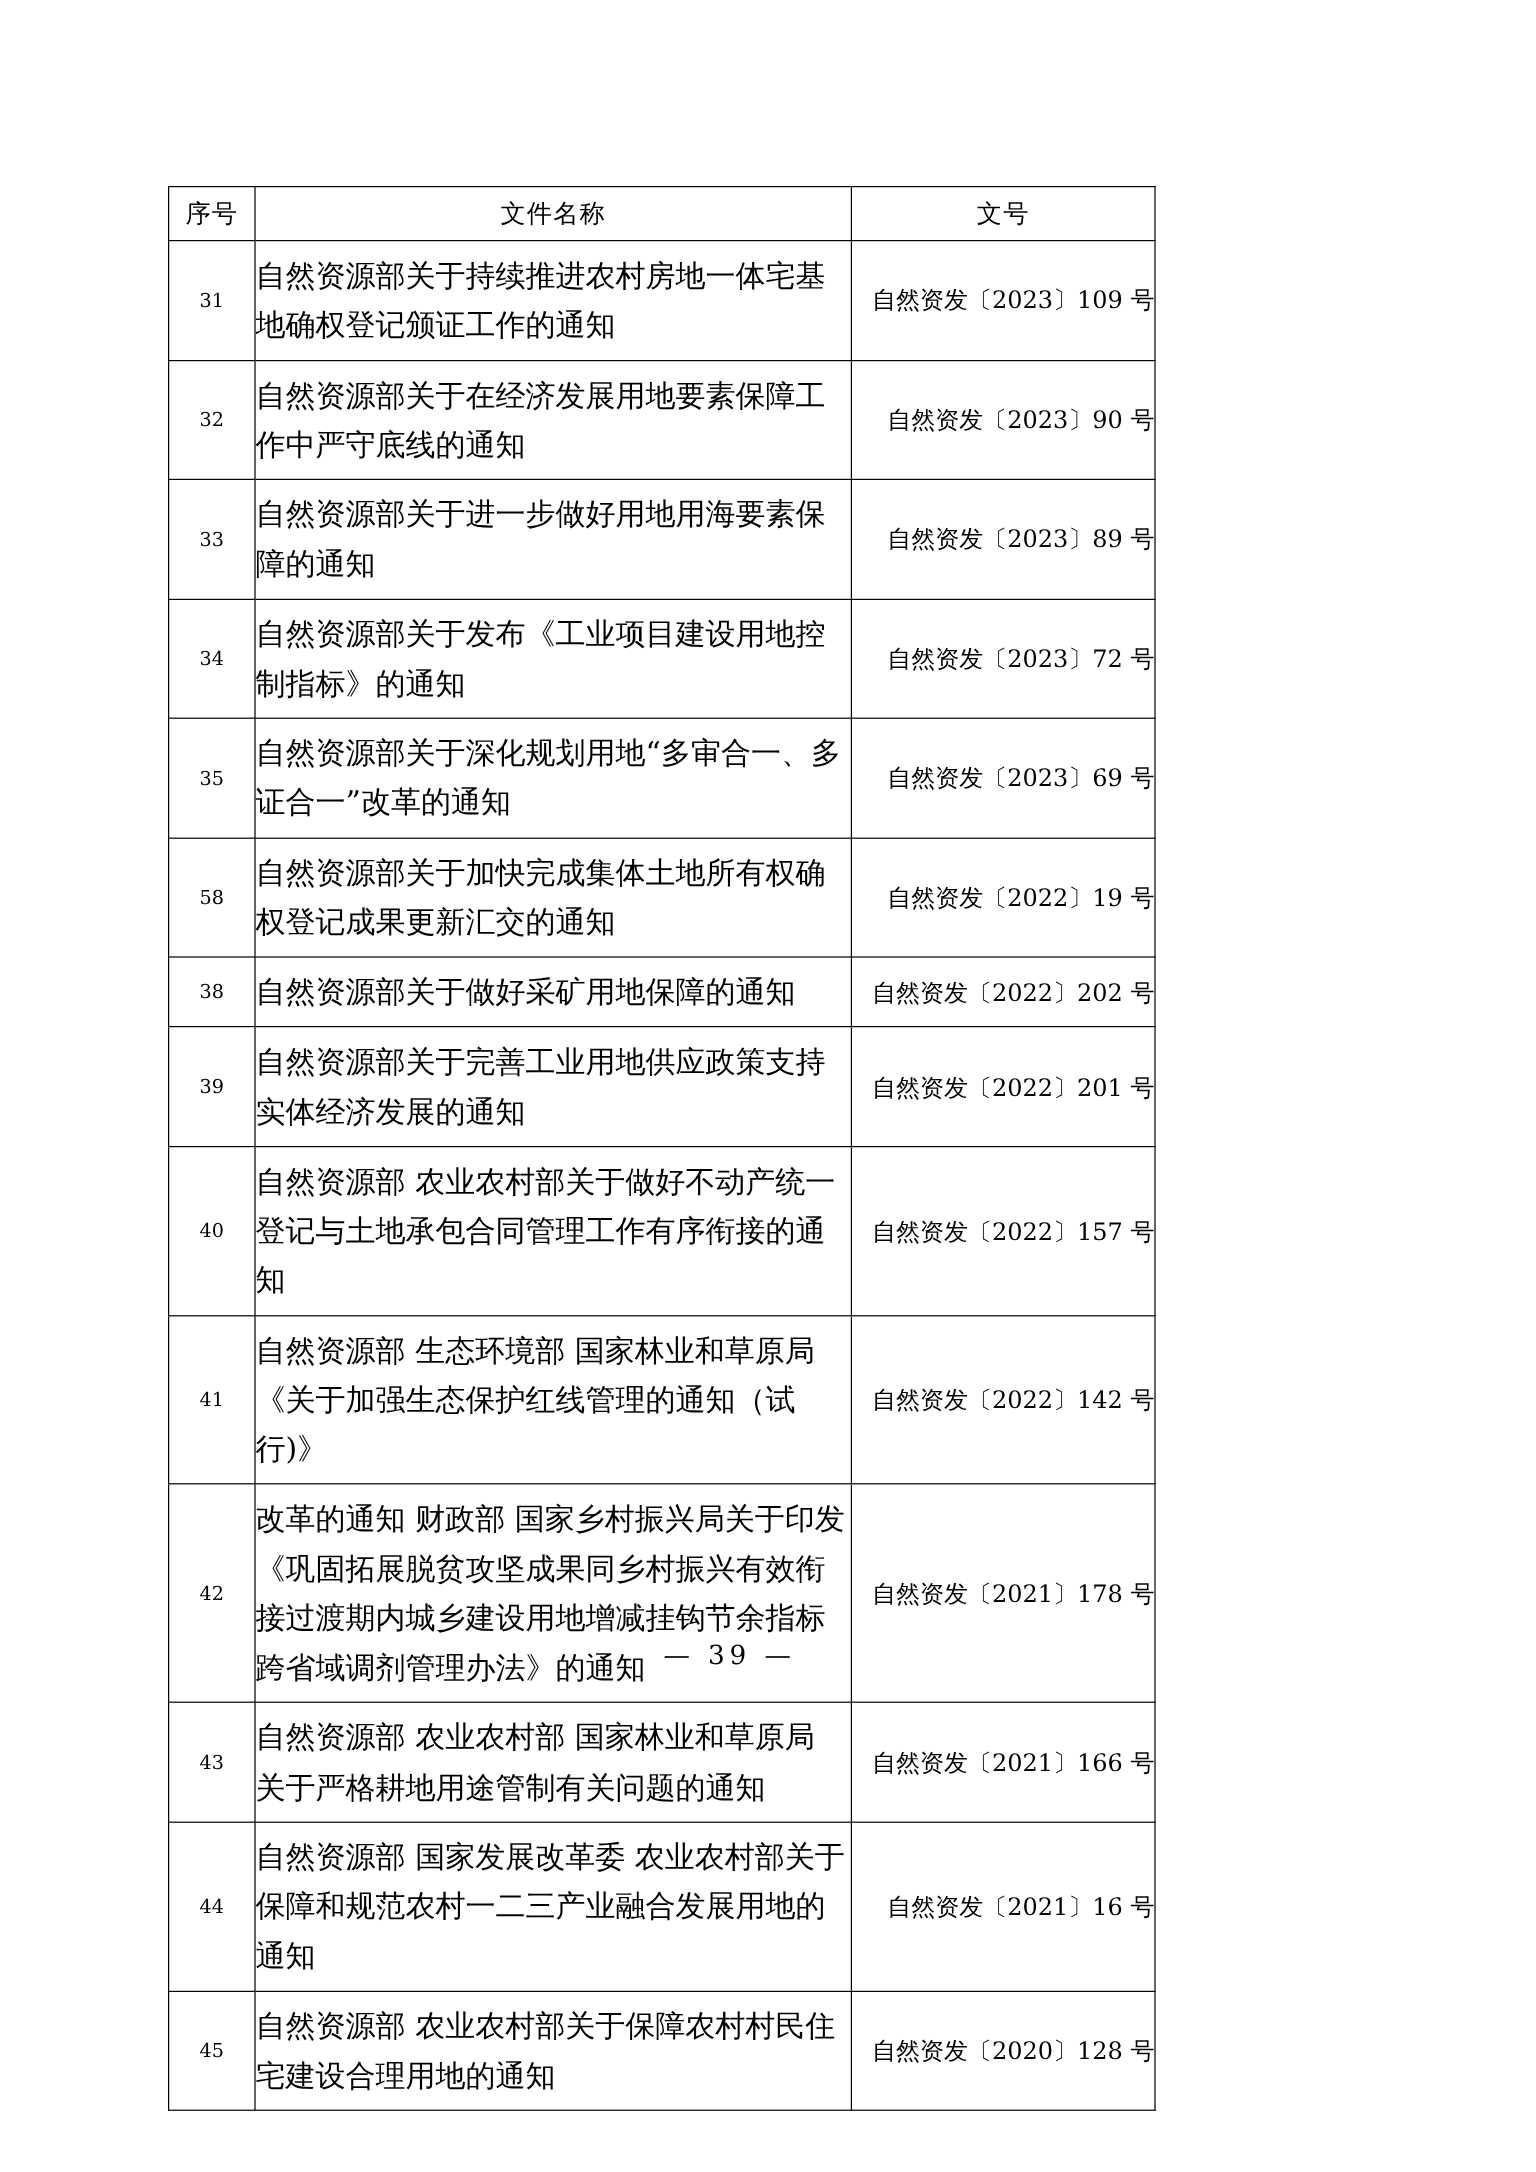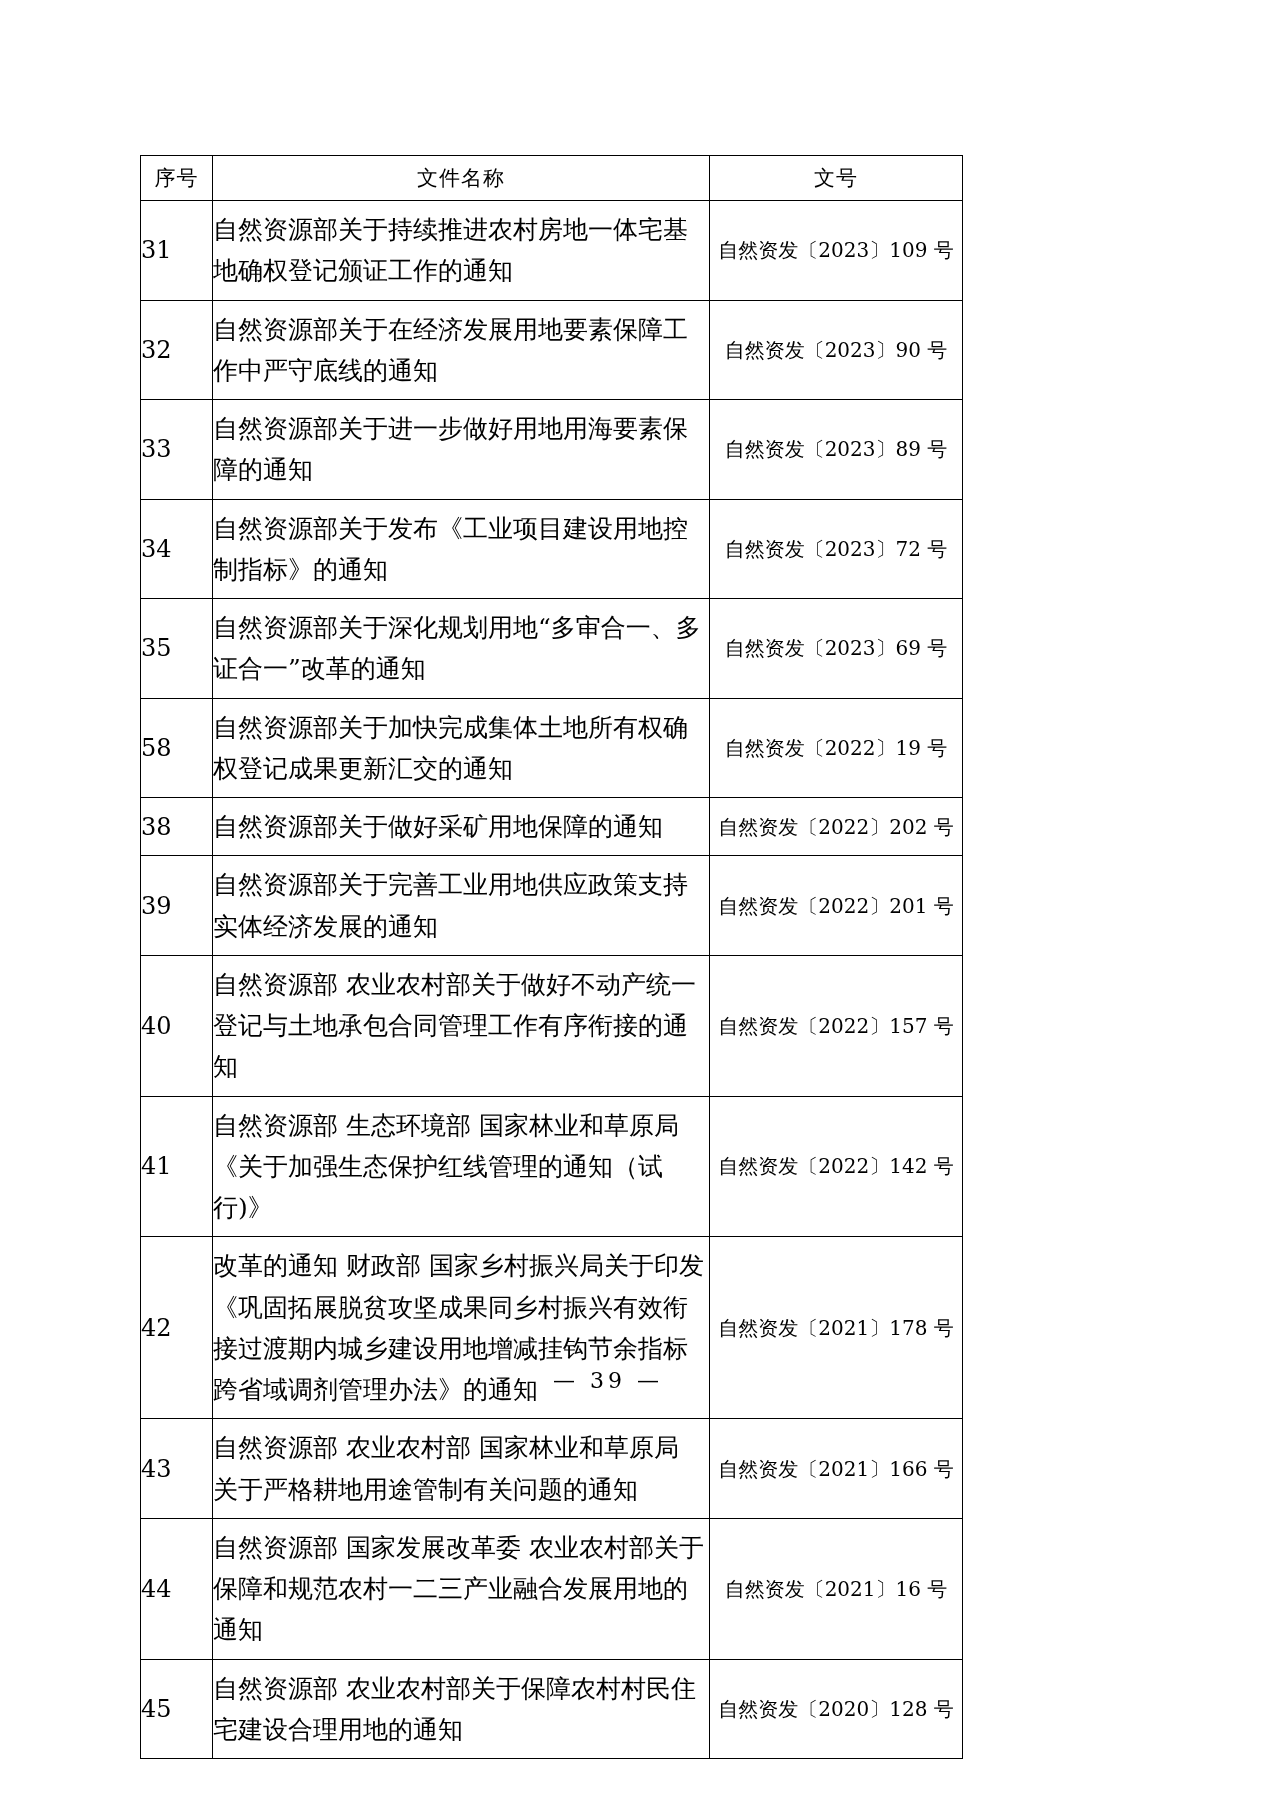--- a/index.html
+++ b/index.html
@@ -43,31 +43,32 @@
   col.c-name { width: 497px; }
   col.c-no { width: 253px; }
 
   thead td {
     text-align: center;
     font-size: 21px;
     letter-spacing: 1px;
     padding: 12px 6px;
   }
   td.num {
-    font-size: 24px;
+    text-align: center;
+    font-size: 16px;
   }
   td.name {
     text-align: left;
     font-size: 25px;
     line-height: 1.65;
     padding-left: 12px;
     padding-right: 10px;
   }
   td.docno {
-    text-align: center;
+    text-align: right;
     font-size: 20px;
     white-space: nowrap;
     line-height: 1.6;
   }
   .page-number {
     position: absolute;
     left: 0;
     top: 1368px;
     width: 1280px;
     text-align: center;

